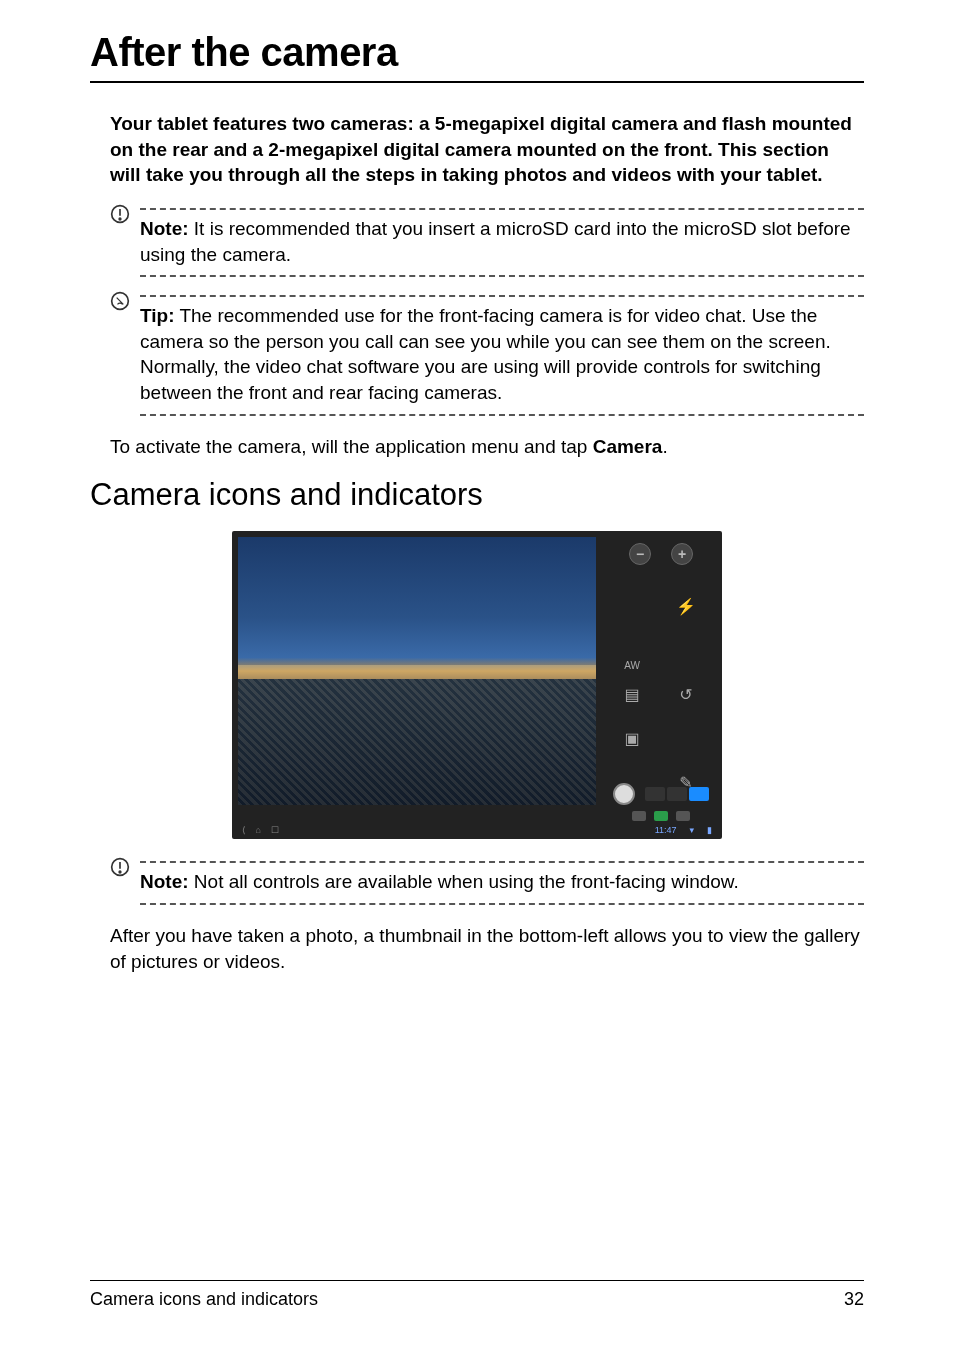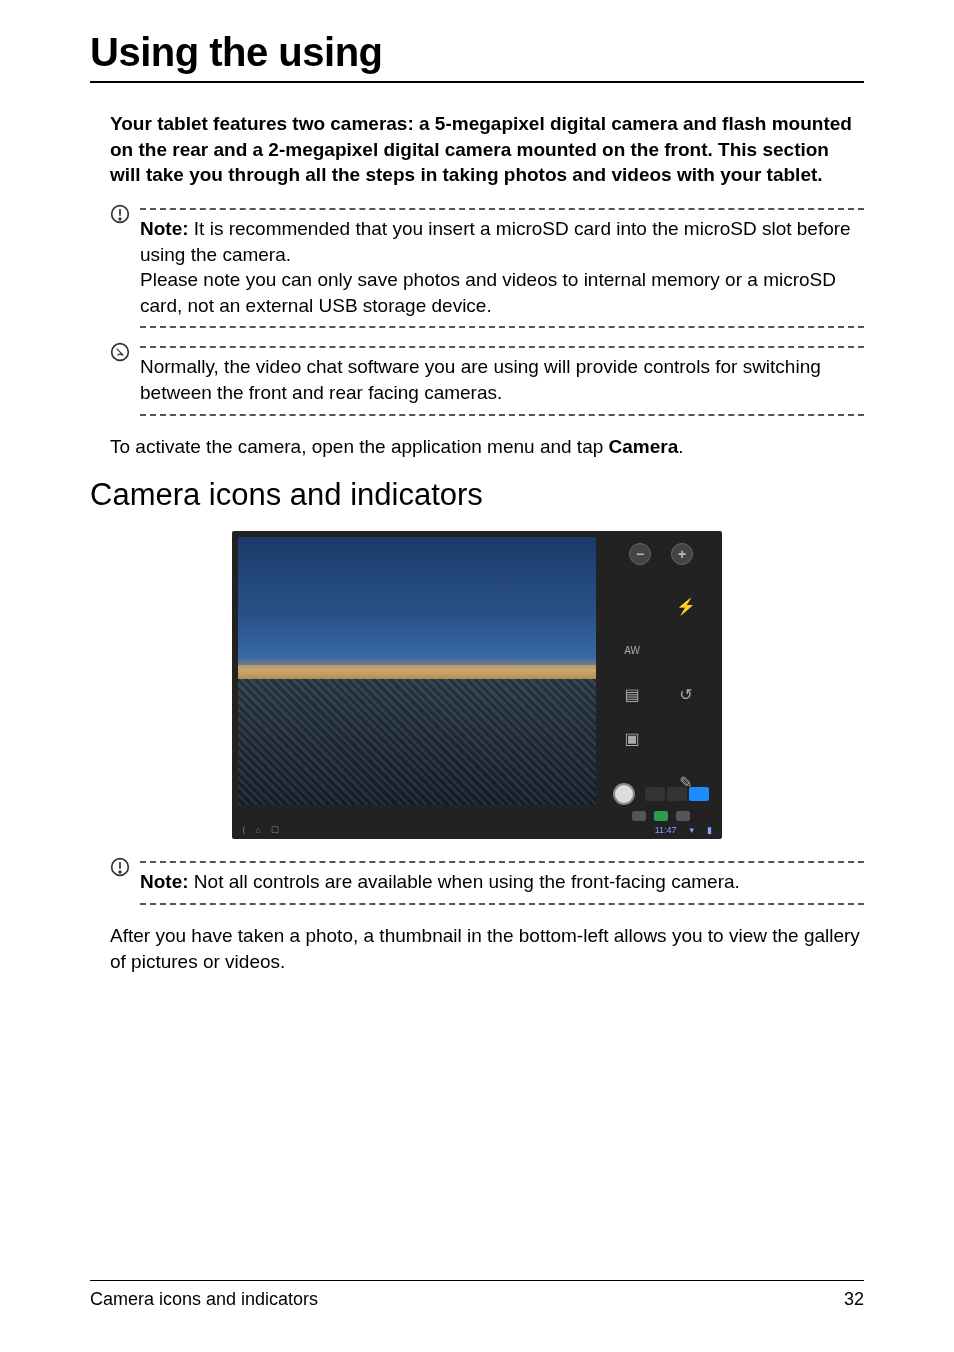--- a/index.html
+++ b/index.html
@@ -181,70 +181,72 @@
     display: flex;
     justify-content: space-between;
     font-size: 18px;
   }
 </style>
 </head>
 <body>
 
 <div class="content">
 
-  <h1 class="page-title">Using the using</h1>
+  <h1 class="page-title">After the camera</h1>
 
   <p class="intro">Your tablet features two cameras: a 5-megapixel digital camera and flash mounted on the rear and a 2-megapixel digital camera mounted on the front. This section will take you through all the steps in taking photos and videos with your tablet.</p>
 
   <div class="callout">
     <div class="callout-icon">
       <svg viewBox="0 0 24 24" fill="none" stroke="#333" stroke-width="2">
         <circle cx="12" cy="12" r="10"></circle>
         <line x1="12" y1="6" x2="12" y2="14"></line>
         <circle cx="12" cy="18" r="1" fill="#333"></circle>
       </svg>
     </div>
     <div class="dashed-top dashed-bottom">
       <div class="callout-body">
         <span class="label">Note:</span><span> It is recommended that you insert a microSD card into the microSD slot before using the camera.</span>
       </div>
-      <div class="callout-body">Please note you can only save photos and videos to internal memory or a microSD card, not an external USB storage device.</div>
     </div>
   </div>
 
   <div class="callout">
     <div class="callout-icon">
       <svg viewBox="0 0 24 24" fill="none" stroke="#333" stroke-width="2">
         <circle cx="12" cy="12" r="10"></circle>
         <path d="M8 8 L16 16 M9 16 a4 4 0 0 1 6 0" stroke-width="1.5"></path>
       </svg>
     </div>
     <div class="dashed-top dashed-bottom">
+      <div class="callout-body">
+        <span class="label">Tip:</span><span> The recommended use for the front-facing camera is for video chat. Use the camera so the person you call can see you while you can see them on the screen.</span>
+      </div>
       <div class="callout-body">Normally, the video chat software you are using will provide controls for switching between the front and rear facing cameras.</div>
     </div>
   </div>
 
   <p class="activate-line">
-    <span>To activate the camera, open the application menu and tap </span><span class="strong">Camera</span><span>.</span>
+    <span>To activate the camera, will the application menu and tap </span><span class="strong">Camera</span><span>.</span>
   </p>
 
   <h2 class="section-title">Camera icons and indicators</h2>
 
   <div class="screenshot">
     <div class="photo-area"></div>
 
     <div class="right-panel">
       <div class="zoom-row">
         <div class="round-btn">−</div>
         <div class="round-btn">+</div>
       </div>
       <div class="mid-icons">
         <div class="ic"></div>
         <div class="ic">⚡</div>
-        <div class="ic" style="font-size:10px;">AW</div>
+        <div class="ic" style="font-size:10px;margin-top:15px;">AW</div>
         <div class="ic"></div>
         <div class="ic">▤</div>
         <div class="ic">↺</div>
         <div class="ic">▣</div>
         <div class="ic"></div>
         <div class="ic"></div>
         <div class="ic">✎</div>
       </div>
     </div>
 
@@ -280,21 +282,21 @@
   <div class="callout">
     <div class="callout-icon">
       <svg viewBox="0 0 24 24" fill="none" stroke="#333" stroke-width="2">
         <circle cx="12" cy="12" r="10"></circle>
         <line x1="12" y1="6" x2="12" y2="14"></line>
         <circle cx="12" cy="18" r="1" fill="#333"></circle>
       </svg>
     </div>
     <div class="dashed-top dashed-bottom">
       <div class="callout-body">
-        <span class="label">Note:</span><span> Not all controls are available when using the front-facing camera.</span>
+        <span class="label">Note:</span><span> Not all controls are available when using the front-facing window.</span>
       </div>
     </div>
   </div>
 
   <p class="para">After you have taken a photo, a thumbnail in the bottom-left allows you to view the gallery of pictures or videos.</p>
 
 </div>
 
 <div class="footer">
   <span>Camera icons and indicators</span>

